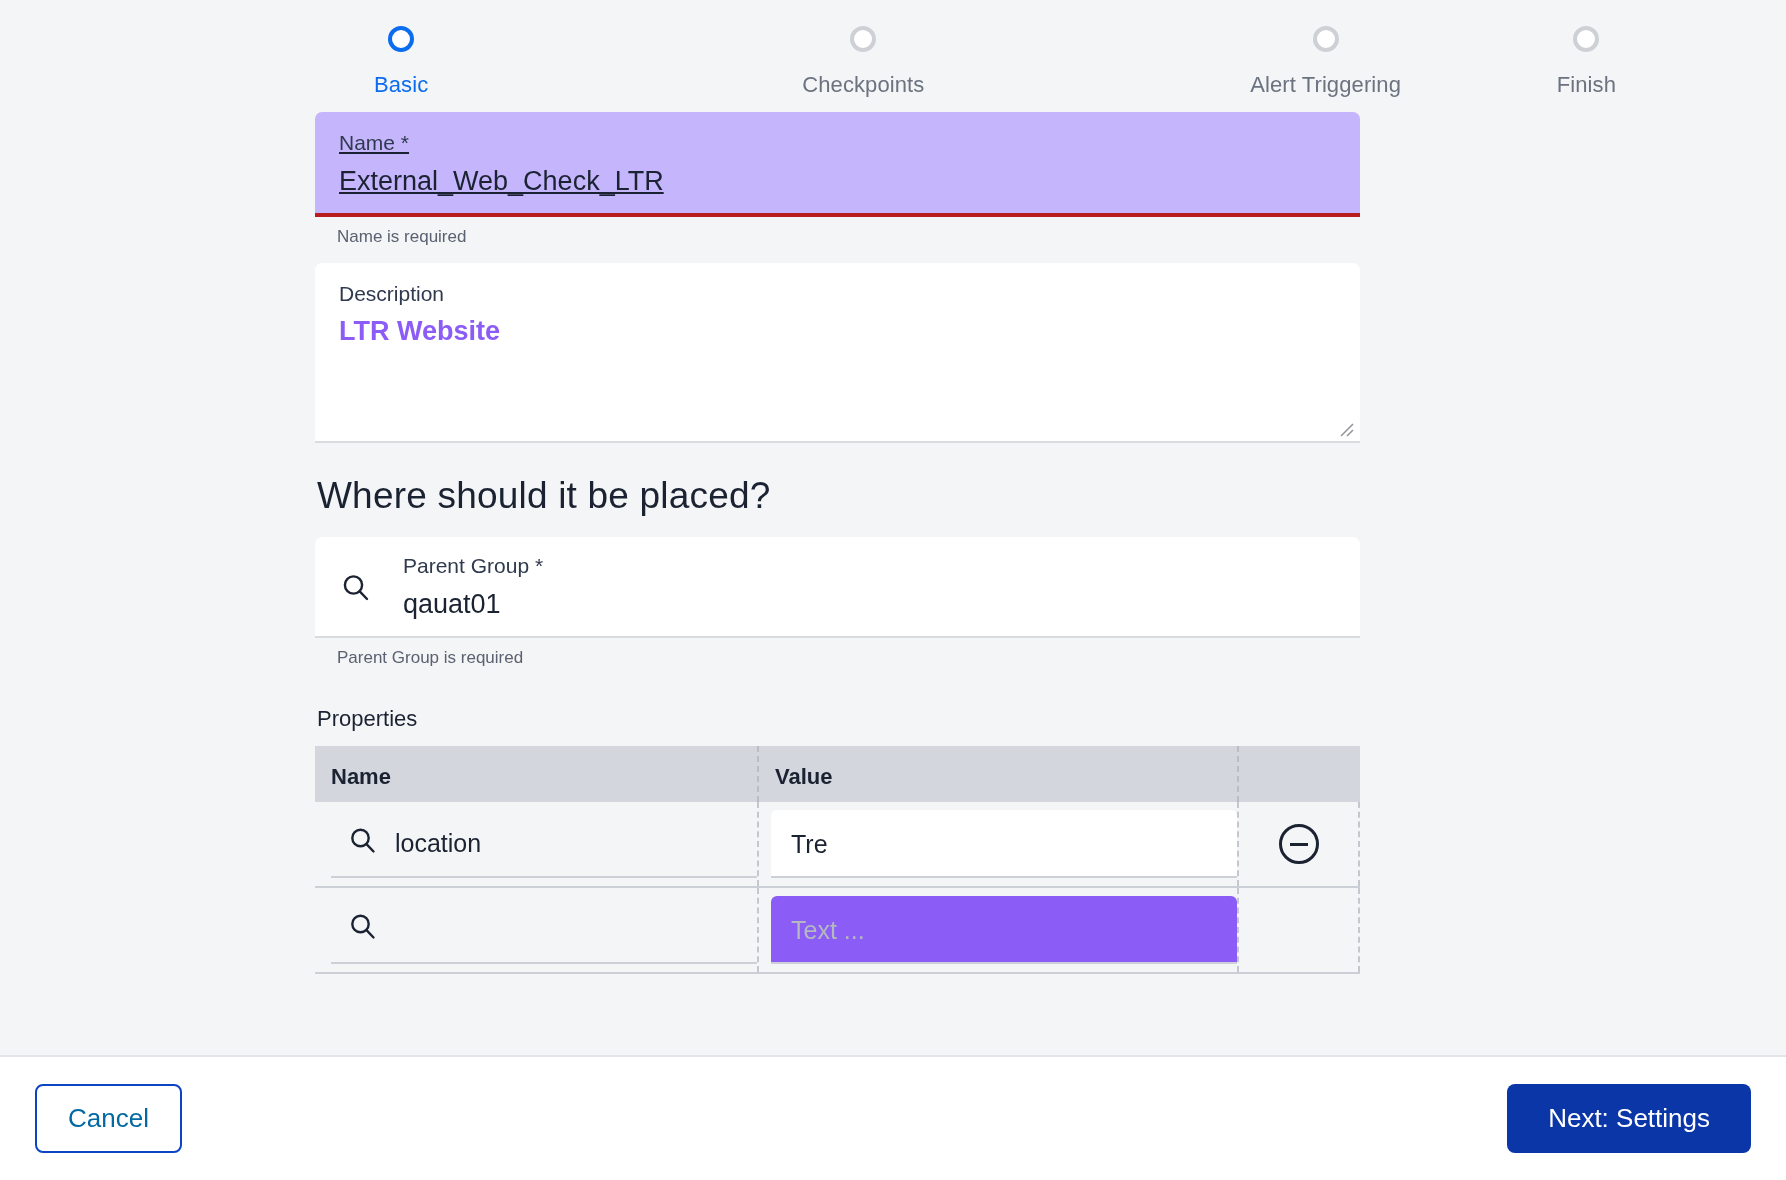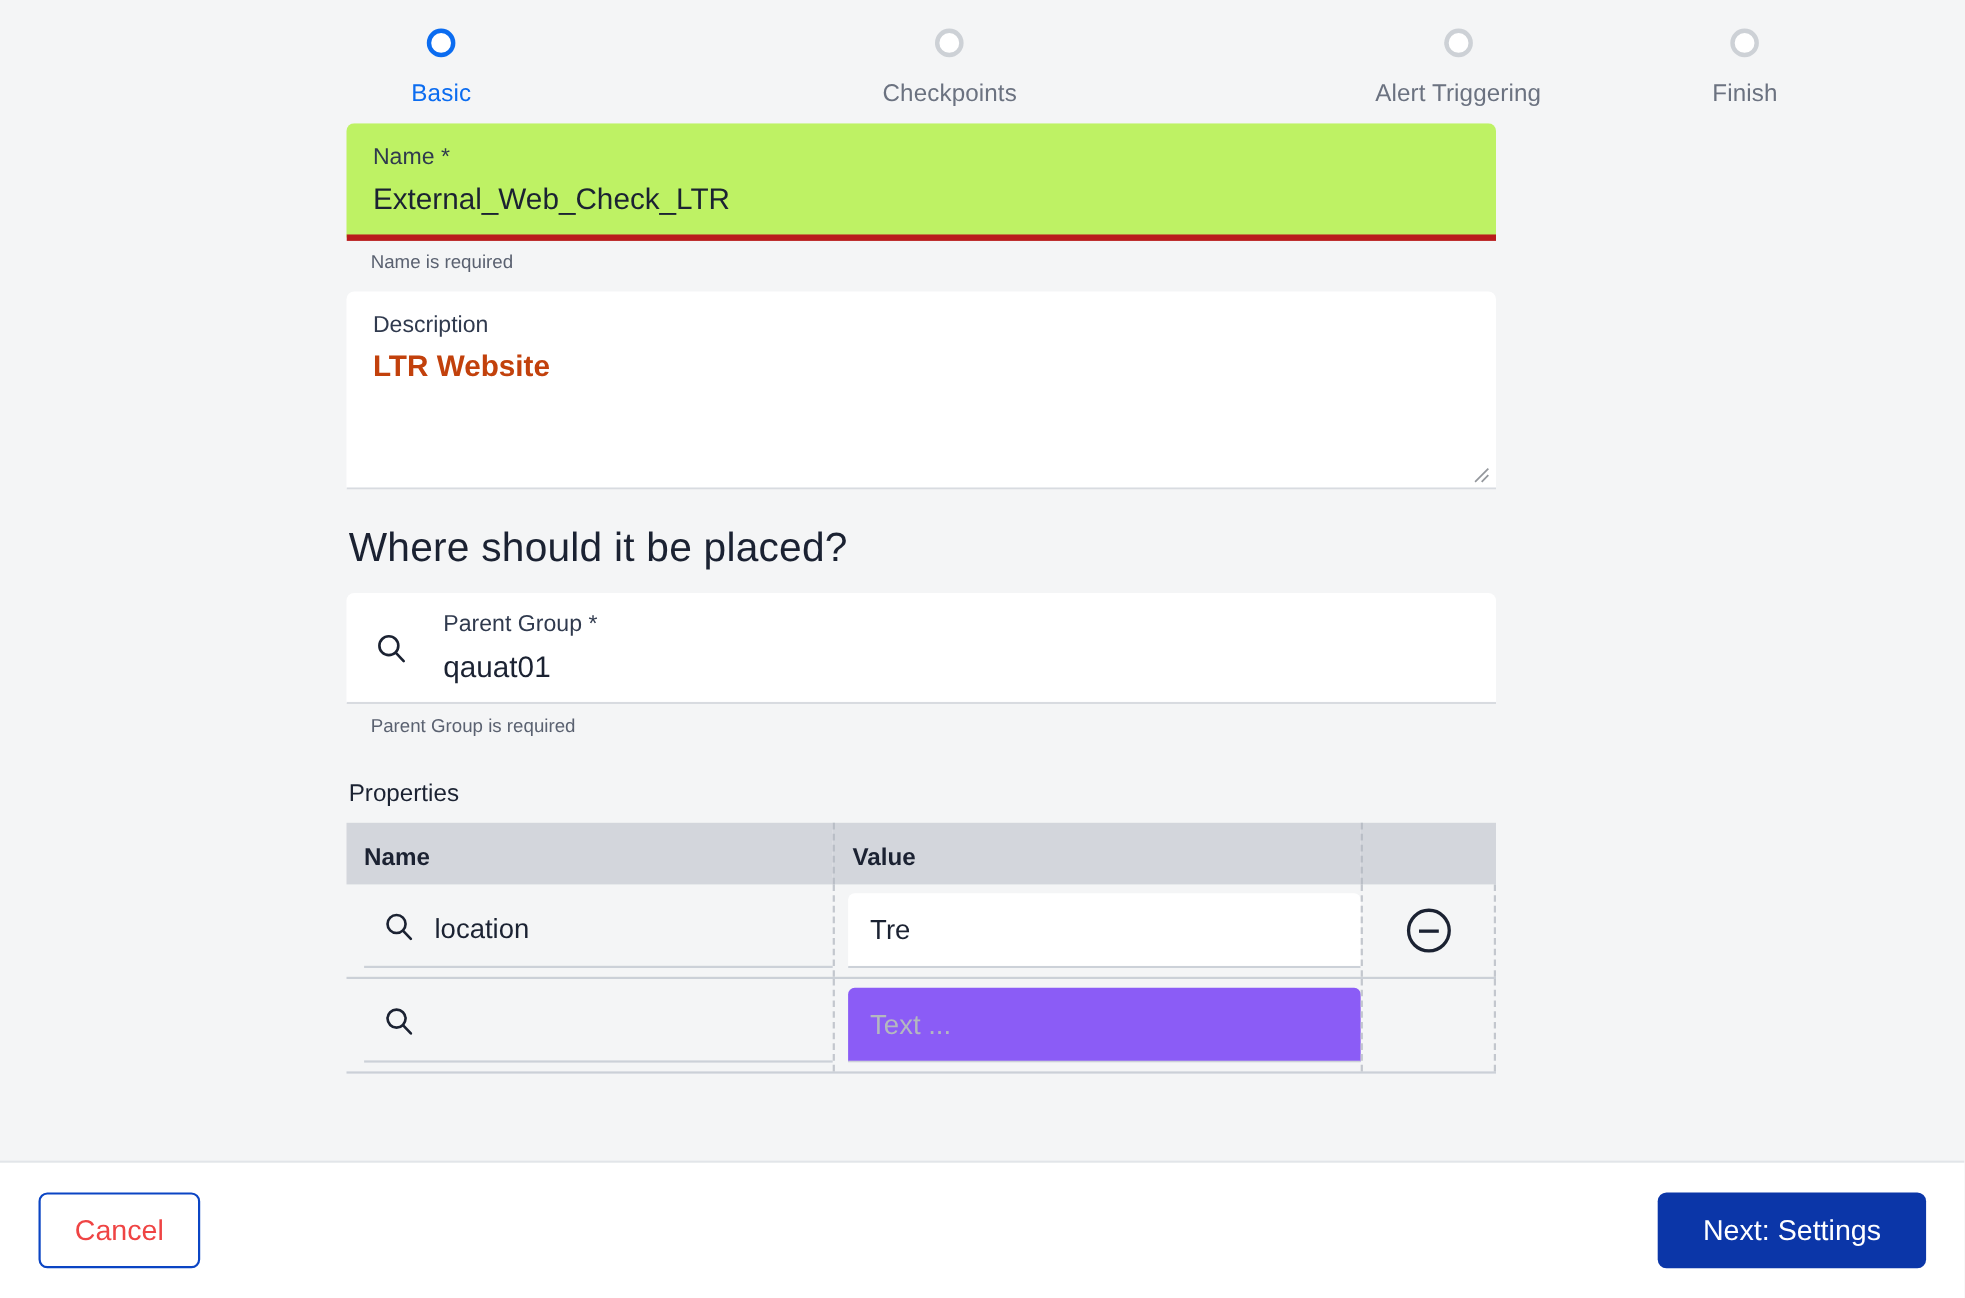--- a/index.html
+++ b/index.html
@@ -61,25 +61,26 @@
 
   
   .form-area {
     position: absolute;
     top: 112px; left: 0; right: 0; bottom: 125px;
     overflow: hidden;
   }
   .form-inner { width: 1045px; margin-left: 315px; }
 
   .field-card {
-    background: #bef264;
+    background: #c4b5fd;
     border-radius: 7px 7px 0 0;
-    border-bottom: 6px solid #b91c1c;
+    border-bottom: 4px solid #b91c1c;
     padding: 18px 24px 14px 24px;
     position: relative;
+    text-decoration: underline;
   }
   .field-label {
     font-size: 21px;
     color: #303a4e;
     line-height: 1.2;
     margin-bottom: 10px;
   }
   .field-value {
     font-size: 27px;
     color: #1b2232;
@@ -98,21 +99,21 @@
     border-radius: 7px 7px 0 0;
     border-bottom: 2px solid #d8dbe0;
     padding: 18px 24px 14px 24px;
     height: 180px;
     position: relative;
     margin-top: 4px;
   }
   .desc-value {
     font-size: 27px;
     font-weight: bold;
-    color: #c2410c;
+    color: #8b5cf6;
     margin-top: 8px;
   }
   .resize-handle {
     position: absolute;
     right: 6px; bottom: 4px;
     width: 18px; height: 18px;
     opacity: .65;
   }
 
   .section-title {
@@ -220,21 +221,21 @@
     height: 125px;
     background: #ffffff;
     border-top: 2px solid #e2e5e9;
     display: flex;
     align-items: center;
     justify-content: space-between;
     padding: 0 35px;
   }
   .btn-cancel {
     font-size: 26px;
-    color: #ef4444;
+    color: #0369a1;
     background: #ffffff;
     border: 2px solid #0b45c4;
     border-radius: 8px;
     padding: 17px 31px;
     cursor: pointer;
     font-family: "Liberation Sans", sans-serif;
   }
   .btn-next {
     font-size: 26px;
     color: #ffffff;

